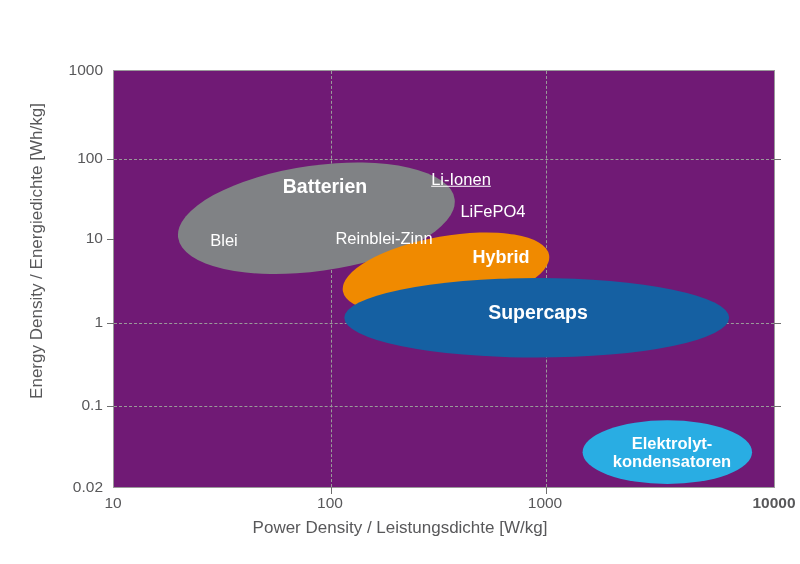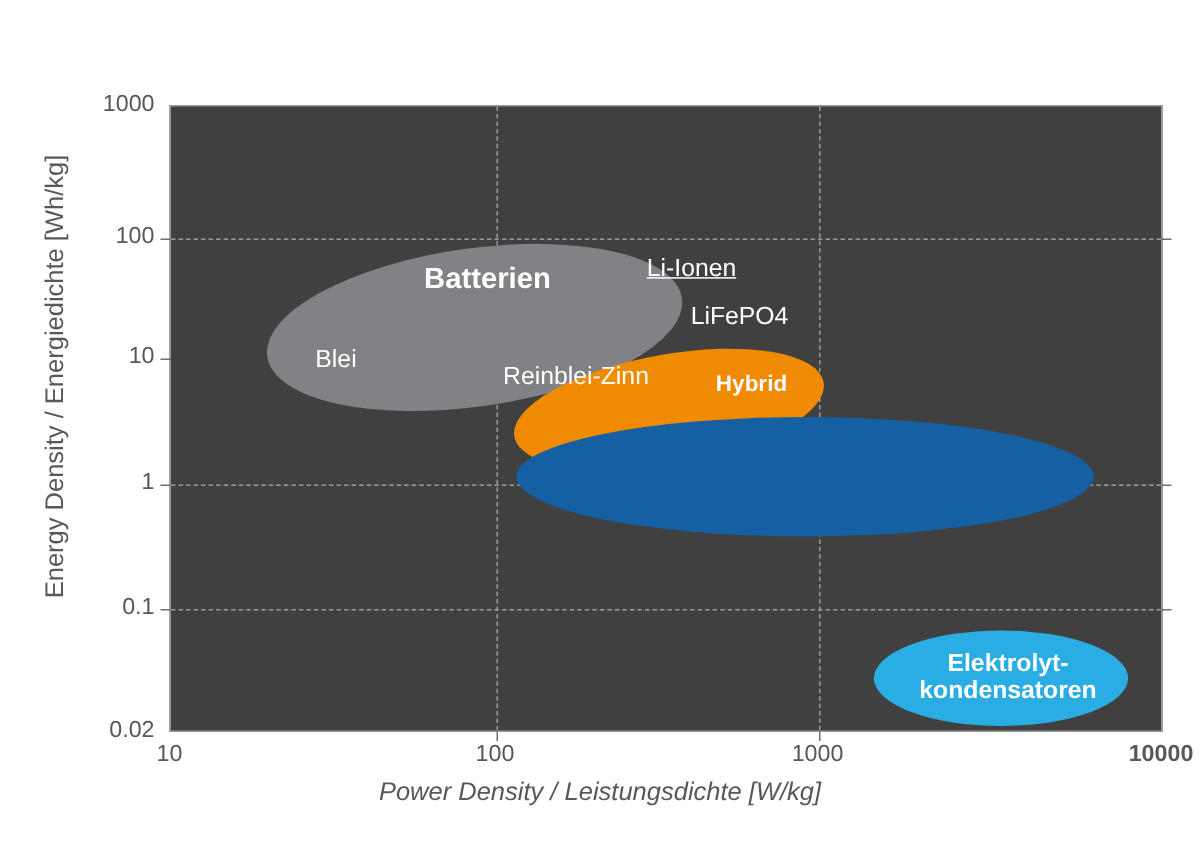--- a/index.html
+++ b/index.html
@@ -19,21 +19,21 @@
 
   
   #plot-area {
     position: absolute;
     left: 113px;
     top: 70px;
     width: 662px;
     height: 418px;
     border: 1px solid #9a9a9a;
     box-sizing: border-box;
-    background: #404040;
+    background: #701a75;
   }
 
   .gridline-h {
     position: absolute;
     left: 0;
     width: 100%;
     height: 0;
     border-top: 1.5px dashed #9a9a9a;
   }
   .gridline-v {
@@ -105,21 +105,20 @@
     white-space: nowrap;
   }
   #x-axis-title {
     position: absolute;
     left: 0;
     top: 518px;
     width: 800px;
     text-align: center;
     font-size: 17px;
     color: #58585a;
-    font-style: italic;
   }
 
   
   .blob-svg {
     position: absolute;
     left: 0;
     top: 0;
     width: 100%;
     height: 100%;
     overflow: visible;
@@ -192,29 +191,30 @@
 
       <ellipse id="blob-supercaps" cx="424" cy="248" rx="193" ry="40" fill="#1560A2"></ellipse>
 
       <ellipse id="blob-elkos" cx="555" cy="383" rx="85" ry="32" fill="#29ADE3"></ellipse>
     </svg>
 
     <div class="blob-label bold" style="left:211px; top:116px; font-size:19.5px;">Batterien</div>
 
     <div class="blob-label" style="left:110px; top:169px; font-size:16.5px;">Blei</div>
 
-    <div class="blob-label" style="left:270px; top:180px; font-size:16.5px;">Reinblei-Zinn</div>
+    <div class="blob-label" style="left:270px; top:167px; font-size:16.5px;">Reinblei-Zinn</div>
 
     <div class="blob-label" style="left:347px; top:108px; font-size:16.5px;text-decoration:underline;">Li-Ionen</div>
 
     <div class="blob-label" style="left:379px; top:140px; font-size:16.5px;">LiFePO4</div>
 
-    <div class="blob-label bold" style="left:387px; top:186px; font-size:15px;">Hybrid</div>
+    <div class="blob-label bold" style="left:387px; top:186px; font-size:18px;">Hybrid</div>
 
     <div class="blob-label bold" style="left:424px; top:242px; font-size:19.5px;">
+      <div>Supercaps</div>
     </div>
 
     <div class="blob-label bold" style="left:558px; top:381px; font-size:16.5px;">
       <div>Elektrolyt-</div>
       <div>kondensatoren</div>
     </div>
 
   </div>
 </div>
 

